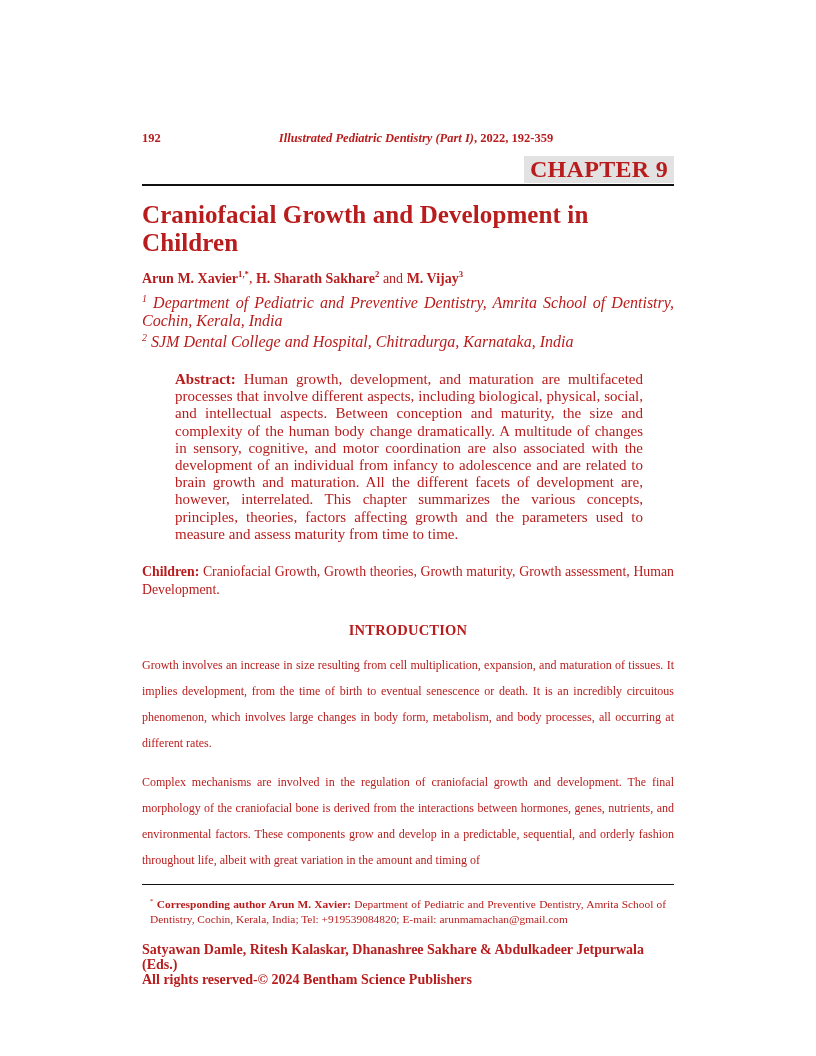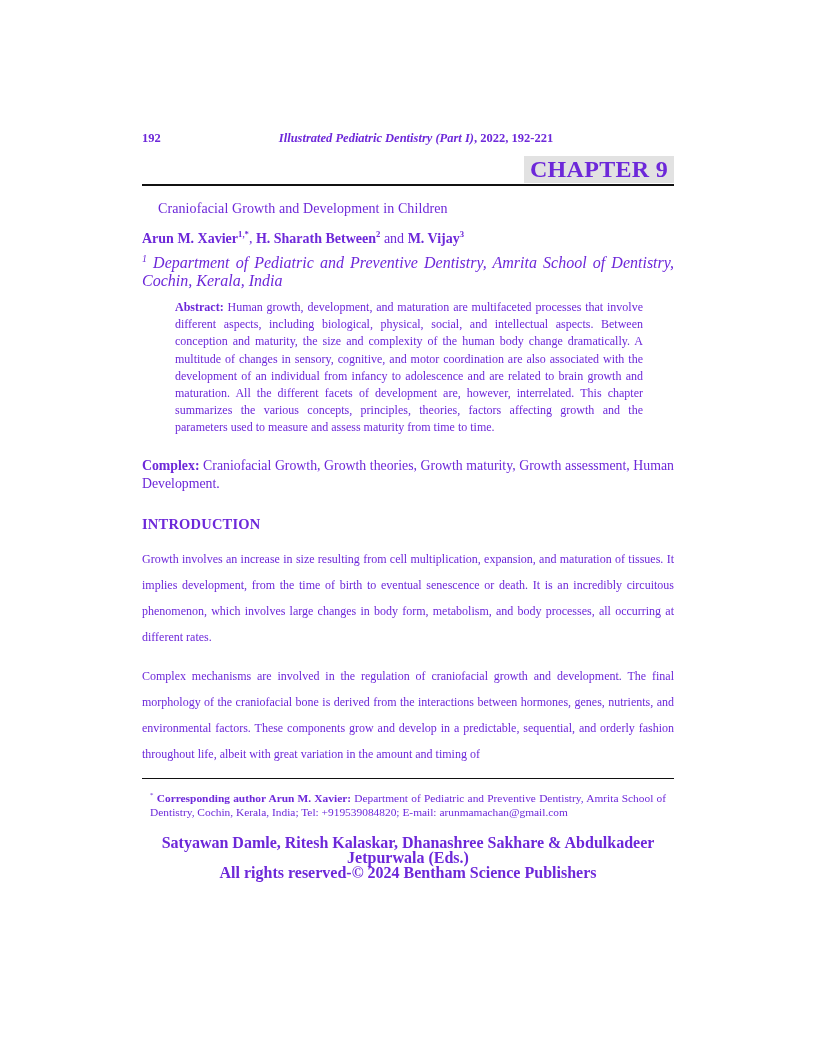--- a/index.html
+++ b/index.html
@@ -2,21 +2,21 @@
 <html><head>
 <meta charset="utf-8">
 <style>
   html, body { margin: 0; padding: 0; background: #888; }
   .page {
     position: relative;
     width: 816px;
     height: 1056px;
     margin: 0 auto;
     background: #ffffff;
-    color: #6d28d9;
+    color: #b91c1c;
     font-family: "Liberation Serif", "DejaVu Serif", serif;
     box-sizing: border-box;
     padding: 131px 142px 0 142px;
     overflow: hidden;
   }
   .running-header {
     position: relative;
     height: 16px;
     font-size: 12.5px;
     font-weight: bold;
@@ -39,58 +39,59 @@
   }
   .chapter-label {
     display: inline-block;
     background: #e2e2e2;
     font-size: 24px;
     font-weight: bold;
     padding: 1px 6px 2px 6px;
     letter-spacing: 0.3px;
   }
   h1.title {
-    margin: 15px 0 0 16px;
-    font-size: 14px;
-    font-weight: normal;
+    margin: 15px 0 0 0;
+    font-size: 25px;
+    font-weight: bold;
     letter-spacing: 0.1px;
   }
   .authors {
     margin: 14px 0 0 0;
     font-size: 14px;
   }
   .authors .b { font-weight: bold; text-align: right; }
   sup { font-size: 62%; vertical-align: super; line-height: 0; }
   .affils { margin-top: 7px; }
   .affil {
     margin: 3px 0 0 0;
     font-size: 16px;
     font-style: italic;
     line-height: 18px;
     text-align: justify;
   }
   .abstract {
-    margin: 9px 31px 0 33px;
-    font-size: 12px;
+    margin: 20px 31px 0 33px;
+    font-size: 15px;
     line-height: 17.2px;
     text-align: justify;
   }
   .abstract .lbl { font-weight: bold; }
   .keywords {
     margin: 20px 0 0 0;
     font-size: 13.8px;
     line-height: 18px;
     text-align: justify;
   }
   .keywords .lbl { font-weight: bold; }
   h2.section-heading {
     margin: 23px 0 0 0;
     font-size: 14.5px;
     font-weight: bold;
     letter-spacing: 0.2px;
+    text-align: center;
   }
   .body-para {
     margin: 13px 0 0 0;
     font-size: 12px;
     line-height: 26px;
     text-align: justify;
   }
   .footnote-block {
     margin-top: 11px;
     border-top: 1.5px solid #111;
@@ -98,51 +99,52 @@
   }
   .footnote {
     margin: 8px;
     font-size: 11.4px;
     line-height: 14.8px;
     text-align: justify;
   }
   .footnote .b { font-weight: bold; }
   .page-footer {
     margin-top: 15px;
-    text-align: center;
-    font-size: 16px;
+    text-align: left;
+    font-size: 14px;
     font-weight: bold;
     line-height: 15px;
   }
 </style>
 </head>
 <body>
 
 <div class="page">
 
   <div class="running-header">
     <span class="pageno">192</span>
-    <span class="rtitle"><span class="it">Illustrated Pediatric Dentistry (Part I)</span><span>, 2022, 192-221</span></span>
+    <span class="rtitle"><span class="it">Illustrated Pediatric Dentistry (Part I)</span><span>, 2022, 192-359</span></span>
   </div>
 
   <div class="chapter-row">
     <span class="chapter-label">CHAPTER 9</span>
   </div>
 
   <h1 class="title">Craniofacial Growth and Development in Children</h1>
 
-  <p class="authors"><span class="b">Arun M. Xavier</span><sup class="b">1,*</sup><span>, </span><span class="b">H. Sharath Between</span><sup class="b">2</sup><span> and </span><span class="b">M. Vijay</span><sup class="b">3</sup></p>
+  <p class="authors"><span class="b">Arun M. Xavier</span><sup class="b">1,*</sup><span>, </span><span class="b">H. Sharath Sakhare</span><sup class="b">2</sup><span> and </span><span class="b">M. Vijay</span><sup class="b">3</sup></p>
 
   <div class="affils">
     <p class="affil"><sup>1</sup> <span>Department of Pediatric and Preventive Dentistry, Amrita School of Dentistry, Cochin, Kerala, India</span></p>
+    <p class="affil"><sup>2</sup> <span>SJM Dental College and Hospital, Chitradurga, Karnataka, India</span></p>
   </div>
 
   <p class="abstract"><span class="lbl">Abstract:</span> <span>Human growth, development, and maturation are multifaceted processes that involve different aspects, including biological, physical, social, and intellectual aspects. Between conception and maturity, the size and complexity of the human body change dramatically. A multitude of changes in sensory, cognitive, and motor coordination are also associated with the development of an individual from infancy to adolescence and are related to brain growth and maturation. All the different facets of development are, however, interrelated. This chapter summarizes the various concepts, principles, theories, factors affecting growth and the parameters used to measure and assess maturity from time to time.</span></p>
 
-  <p class="keywords"><span class="lbl">Complex:</span> <span>Craniofacial Growth, Growth theories, Growth maturity, Growth assessment, Human Development.</span></p>
+  <p class="keywords"><span class="lbl">Children:</span> <span>Craniofacial Growth, Growth theories, Growth maturity, Growth assessment, Human Development.</span></p>
 
   <h2 class="section-heading">INTRODUCTION</h2>
 
   <p class="body-para">Growth involves an increase in size resulting from cell multiplication, expansion, and maturation of tissues. It implies development, from the time of birth to eventual senescence or death. It is an incredibly circuitous phenomenon, which involves large changes in body form, metabolism, and body processes, all occurring at different rates.</p>
 
   <p class="body-para">Complex mechanisms are involved in the regulation of craniofacial growth and development. The final morphology of the craniofacial bone is derived from the interactions between hormones, genes, nutrients, and environmental factors. These components grow and develop in a predictable, sequential, and orderly fashion throughout life, albeit with great variation in the amount and timing of</p>
 
   <div class="footnote-block">
     <p class="footnote"><sup>*</sup> <span class="b">Corresponding author Arun M. Xavier:</span> <span>Department of Pediatric and Preventive Dentistry, Amrita School of Dentistry, Cochin, Kerala, India; Tel: +919539084820; E-mail: arunmamachan@gmail.com</span></p>
   </div>

